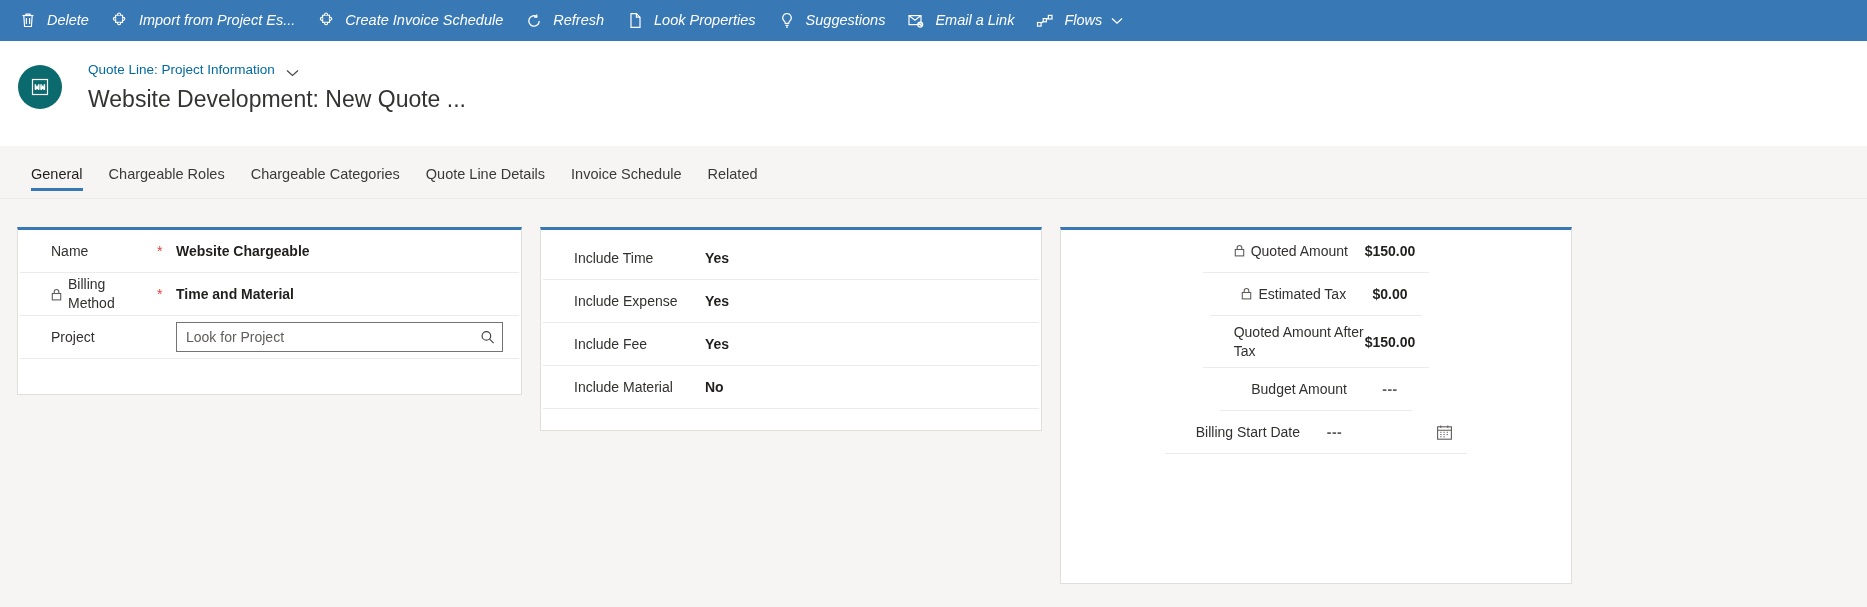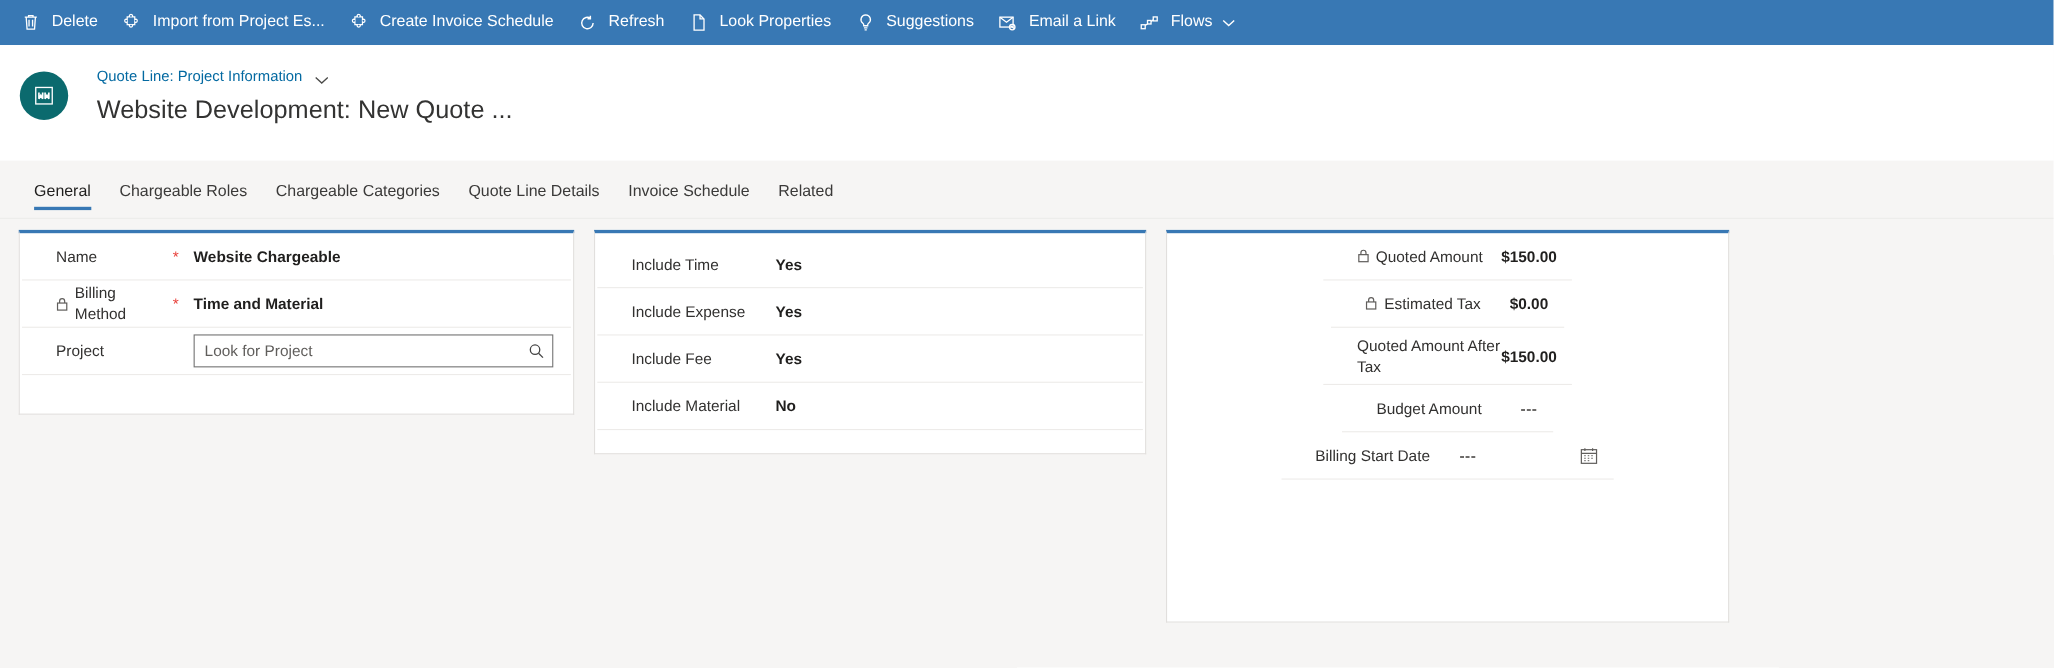--- a/index.html
+++ b/index.html
@@ -27,20 +27,21 @@
   .cmd-btn {
     display: flex;
     align-items: center;
     height: 41px;
     padding: 0 11px;
     color: #ffffff;
     font-size: 14.5px;
     white-space: nowrap;
     cursor: pointer;
     user-select: none;
+    font-style: italic;
   }
   .cmd-ico {
     width: 18px;
     height: 18px;
     margin-right: 10px;
     display: inline-flex;
     align-items: center;
     justify-content: center;
     flex: 0 0 auto;
   }
@@ -232,21 +233,21 @@
     display: inline-flex;
     pointer-events: none;
   }
   .cal-btn {
     margin-left: 94px;
     display: inline-flex;
     align-items: center;
     cursor: pointer;
   }
 
-  .col { display: flex; flex-direction: column; }
+  .col { display: flex; flex-direction: column; margin-top: 18px; }
 </style>
 </head>
 <body>
 
 <div class="commandbar">
 
   <div class="cmd-btn">
     <span class="cmd-ico">
       <svg width="16" height="17" viewBox="0 0 16 17" fill="none" stroke="#ffffff" stroke-width="1.2">
         <path d="M2.5 3.5h11"></path>

